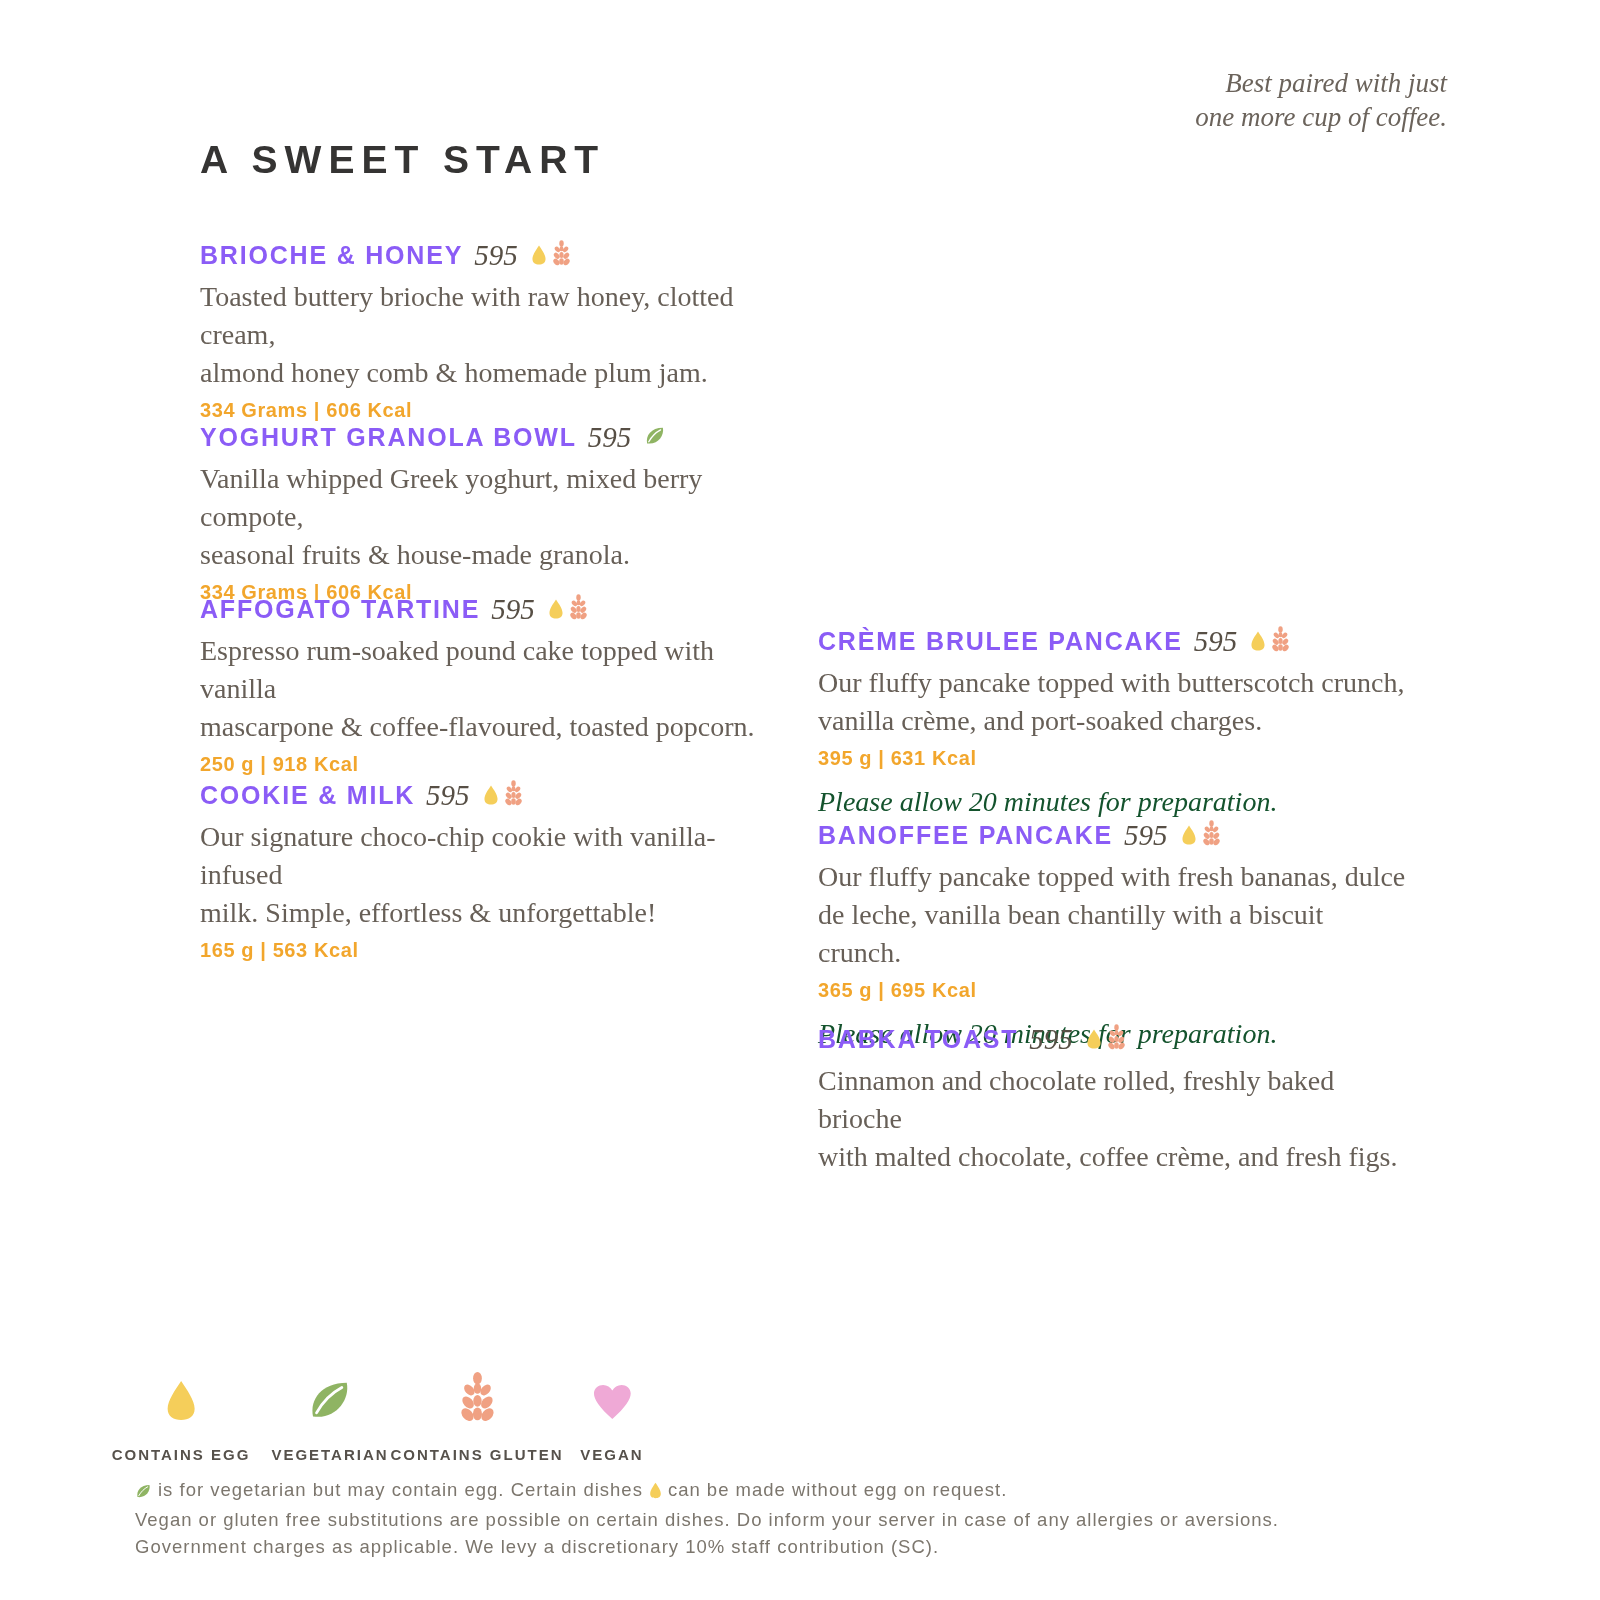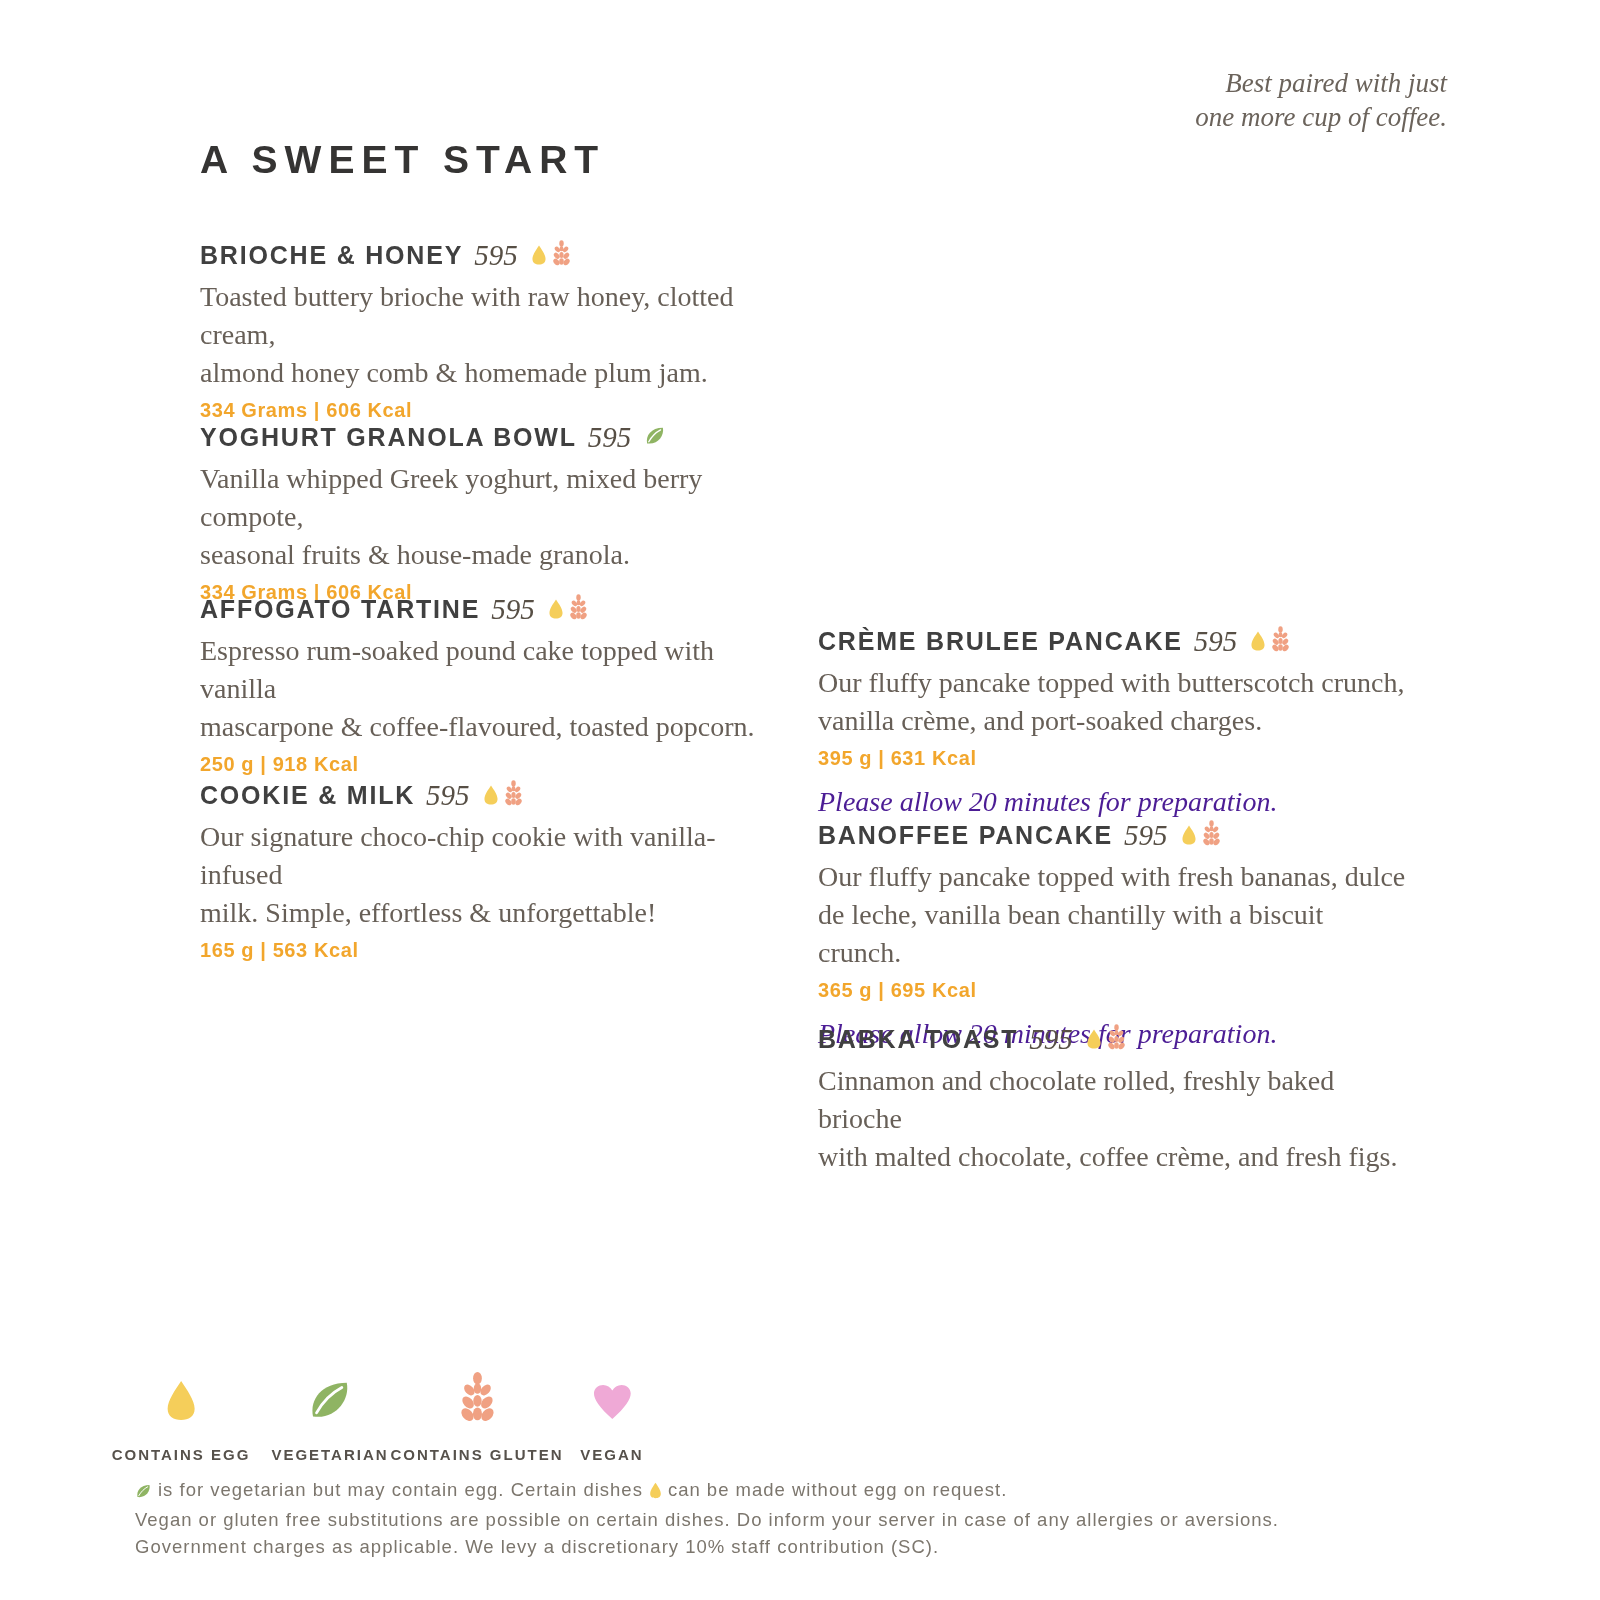--- a/index.html
+++ b/index.html
@@ -10,28 +10,28 @@
     font-family:"Liberation Serif",serif;font-style:italic;font-size:27px;line-height:34px;color:#6b635b;}
 
   .page-title{position:absolute;left:200px;top:138px;font-size:39px;font-weight:700;
     letter-spacing:7px;color:#353433;}
 
   .item{position:absolute;}
   .col-left{left:200px;width:580px;}
   .col-right{left:818px;width:590px;}
 
   .name-row{display:flex;align-items:center;height:34px;margin-bottom:6px;}
-  .item-name{font-size:25px;font-weight:700;letter-spacing:1.8px;color:#404040;white-space:nowrap;}
+  .item-name{font-size:25px;font-weight:700;letter-spacing:1.8px;color:#8b5cf6;white-space:nowrap;}
   .item-price{font-family:"Liberation Serif",serif;font-style:italic;font-weight:400;
     font-size:29px;color:#574f45;margin-left:11px;}
   .item-icons{display:flex;align-items:flex-end;gap:5px;margin-left:13px;}
 
   .desc{font-family:"Liberation Serif",serif;font-size:28px;line-height:38px;color:#675f57;}
   .nutrition{margin-top:7px;font-size:20px;font-weight:700;letter-spacing:0.6px;color:#f2a62c;}
-  .note{margin-top:16px;font-family:"Liberation Serif",serif;font-style:italic;font-size:28px;color:#4c1d95;}
+  .note{margin-top:16px;font-family:"Liberation Serif",serif;font-style:italic;font-size:28px;color:#14532d;}
 
   .legend-item{position:absolute;top:1366px;transform:translateX(-50%);
     display:flex;flex-direction:column;align-items:center;}
   .legend-icon-box{height:56px;display:flex;align-items:flex-end;justify-content:center;}
   .legend-label{margin-top:24px;font-size:15px;font-weight:700;letter-spacing:2px;color:#56514b;white-space:nowrap;}
 
   .footer{position:absolute;left:135px;top:1476px;font-size:18.5px;letter-spacing:1px;
     color:#7c766d;line-height:27px;}
   .footer .inline-icon{display:inline-block;vertical-align:-3px;margin:0 6px;}
   .footer .inline-icon:first-child{margin-left:0;}

